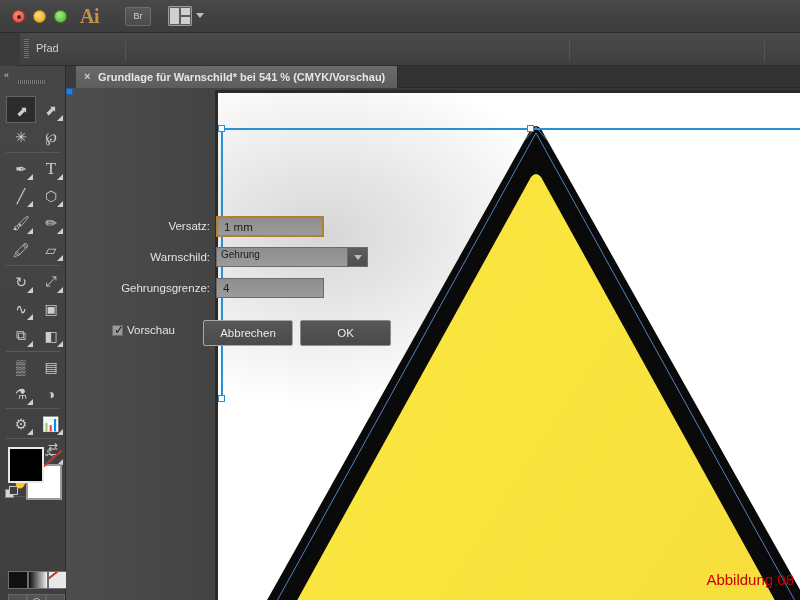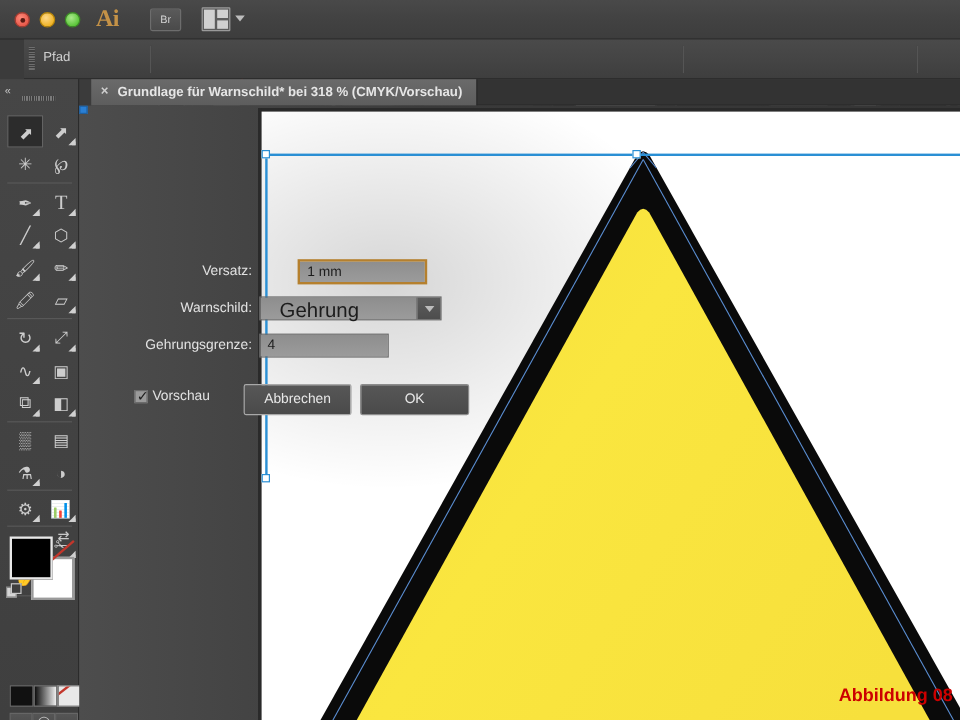--- a/index.html
+++ b/index.html
@@ -167,21 +167,20 @@
   .screen-btn { position:absolute; top:528px; width:19px; height:17px;
                 background: linear-gradient(to bottom,#555,#474747); border:1px solid #666; }
   #screen1 { left:8px; } #screen2 { left:27px; } #screen3 { left:46px; }
   .screen-btn .gly { position:absolute; left:3px; top:2px; font-size:10px; color:#c7c7c7; line-height:11px; }
 
   
   #canvas-outer {
     position: absolute; left: 66px; top: 88px; width: 734px; height: 512px;
     background: linear-gradient(to right,#4d4d4d,#3a3a3a 40%,#353535);
     overflow: hidden;
-    font-weight: bold;
   }
   #page {
     position: absolute; left: 149px; top: 2px; width: 585px; height: 510px;
     background: #fff;
     border-left: 3px solid #2a2a2a;
     border-top: 3px solid #2a2a2a;
     overflow: hidden;
   }
   #page-shade { position:absolute; left:0; top:0; width:100%; height:100%;
                 background: radial-gradient(ellipse 70% 55% at 18% 28%, rgba(0,0,0,0.16), rgba(0,0,0,0) 62%); }
@@ -213,29 +212,29 @@
     position:absolute; left:0; top:0; width:100%; height:22px;
     background: linear-gradient(to bottom,#f2f2f2 0%,#dcdcdc 50%,#cfcfcf 100%);
     border-bottom:1px solid #9c9c9c;
     text-align:center; font-size:12px; color:#3a3a3a; line-height:22px;
   }
   .d-label { position:absolute; font-size:11.5px; color:#e2e2e2; text-align:right; }
   .d-input {
     position:absolute; height:20px; background: linear-gradient(to bottom,#8e8e8e,#9b9b9b);
     border:1px solid #6b6b6b; font-size:11.5px; color:#1c1c1c; line-height:19px; padding-left:6px;
   }
-  .d-input.focused { border:2px solid #b5802e; height:21px;margin-left:32px; }
+  .d-input.focused { border:2px solid #b5802e; height:21px; }
   #versatz-label { left:130px; top:220px; width:80px; }
   #versatz-input { left:216px; top:216px; width:108px; }
   #linienecken-label { left:100px; top:251px; width:110px; }
   #linienecken-combo {
     position:absolute; left:216px; top:247px; width:152px; height:20px;
     background: linear-gradient(to bottom,#8e8e8e,#9b9b9b); border:1px solid #6b6b6b;
   }
-  #linienecken-combo .val { position:absolute; left:16px; top:1px; font-size:17px; color:#1c1c1c; }
+  #linienecken-combo .val { position:absolute; left:4px; top:1px; font-size:10px; color:#1c1c1c; }
   #linienecken-combo .btn { position:absolute; right:0; top:0; width:20px; height:100%;
                             background: linear-gradient(to bottom,#5d5d5d,#4d4d4d); border-left:1px solid #6b6b6b; }
   #linienecken-combo .btn .caret-down { position:absolute; left:6px; top:7px; }
   #grenze-label { left:104px; top:282px; width:106px; }
   #grenze-input { left:216px; top:278px; width:108px; }
 
   #vorschau-check { position:absolute; left:112px; top:325px; width:11px; height:11px;
                     background:#9a9a9a; border:1px solid #6b6b6b; }
   #vorschau-check .tick { position:absolute; left:1px; top:-2px; font-size:12px; color:#1c1c1c; line-height:12px; }
   #vorschau-label { position:absolute; left:127px; top:324px; font-size:11.5px; color:#e2e2e2; }
@@ -326,21 +325,21 @@
     <div id="sphere-icon">
       <span class="d d1"></span>
         <span class="d d2"></span>
         <span class="d d3"></span>
     </div>
   </div>
 
   <div id="tabbar">
     <div id="doc-tab">
       <span id="tab-close">×</span>
-      <span>Grundlage für Warnschild* bei 318 % (CMYK/Vorschau)</span>
+      <span>Grundlage für Warnschild* bei 541 % (CMYK/Vorschau)</span>
     </div>
   </div>
 
   <div id="toolbar">
     <div id="tool-collapse">«</div>
     <div id="tool-grip"></div>
 
     <div class="tool active" style="left:6px;  top:30px;">
         <span class="g">⬈</span>
       </div>

